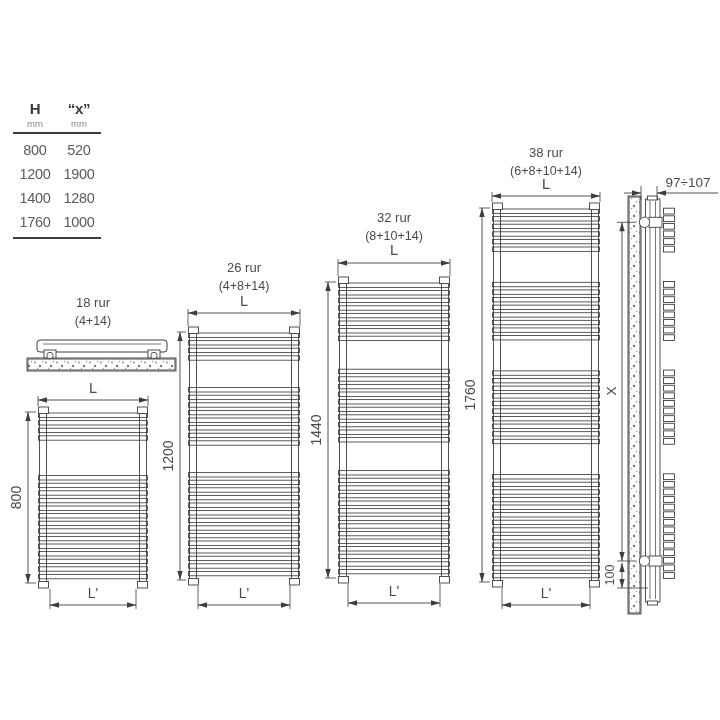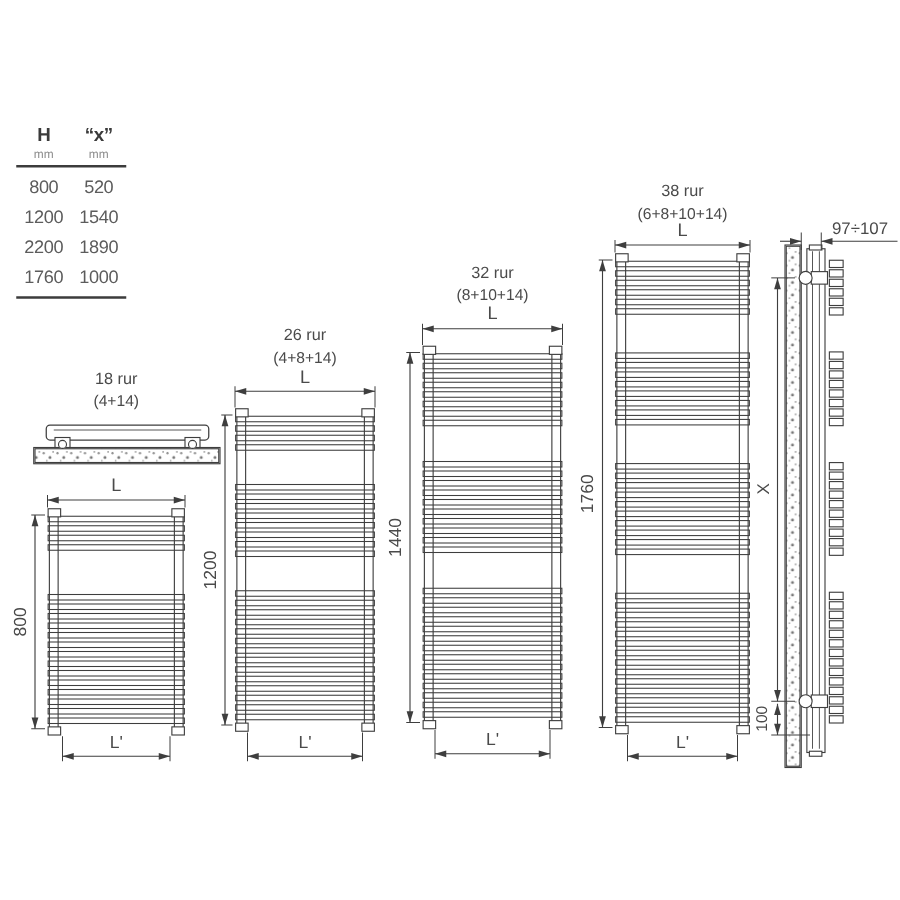--- a/index.html
+++ b/index.html
@@ -31,25 +31,25 @@
         <div class="st-u">mm</div>
       </div>
     </div>
     <div id="st-rows">
         <div class="st-row">
           <div>800</div>
           <div>520</div>
         </div>
         <div class="st-row">
           <div>1200</div>
-          <div>1540</div>
+          <div>1900</div>
         </div>
         <div class="st-row">
-          <div>2200</div>
-          <div>1890</div>
+          <div>1400</div>
+          <div>1280</div>
         </div>
         <div class="st-row">
           <div>1760</div>
           <div>1000</div>
         </div>
       </div>
     <div class="st-bottom"></div>
   </div>
 
   <svg id="diagram" width="720" height="720" viewBox="0 0 720 720">

